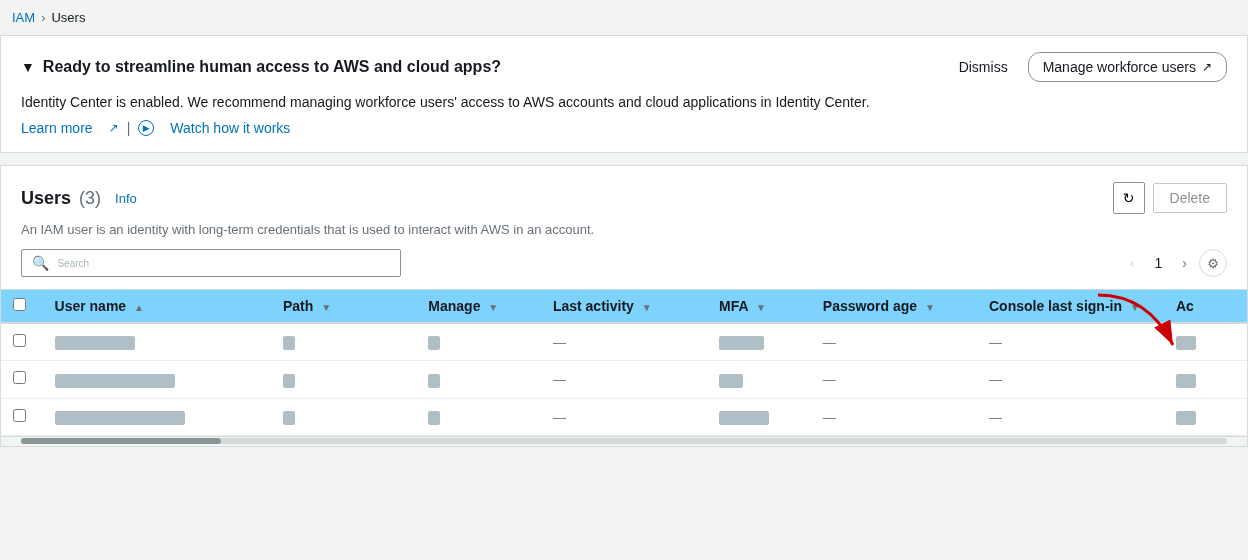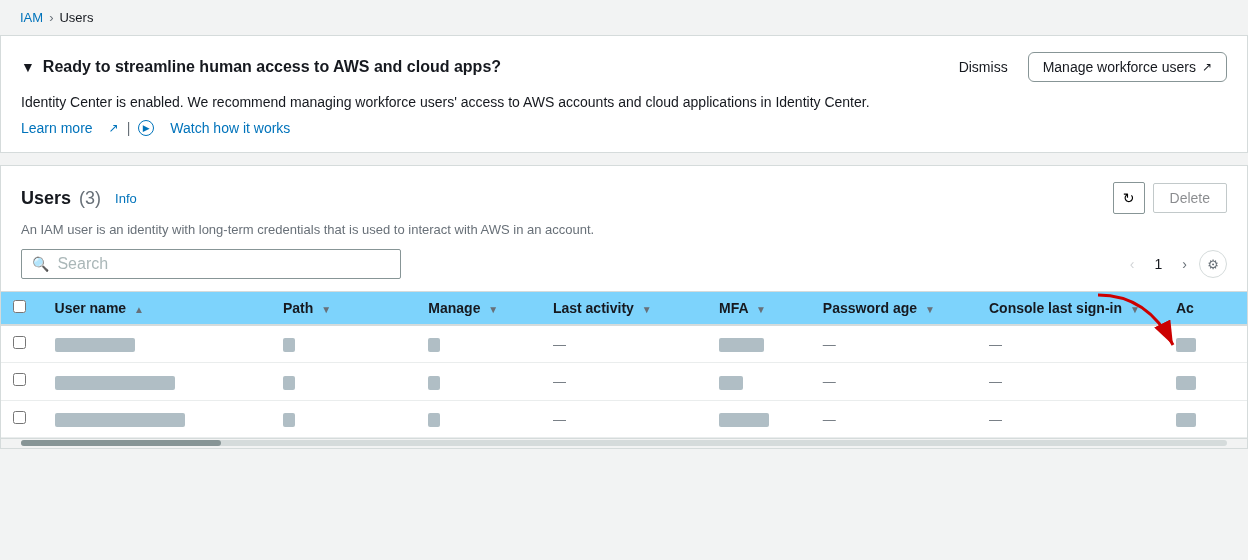--- a/index.html
+++ b/index.html
@@ -9,24 +9,25 @@
       background: #f2f3f3;
       color: #16191f;
       width: 1248px;
       min-height: 560px;
       overflow-x: hidden;
     }
 
     
     .breadcrumb-bar {
       background: #f2f3f3;
-      padding: 10px 20px;
+      padding: 10px 4px;
       display: flex;
       align-items: center;
       gap: 6px;
+      margin-left: 8px;
     }
     .breadcrumb-link {
       color: #0073bb;
       text-decoration: none;
       font-size: 13px;
     }
     .breadcrumb-sep {
       color: #687078;
       font-size: 13px;
     }
@@ -70,21 +71,21 @@
       background: none;
       border: none;
       color: #16191f;
       font-size: 14px;
       cursor: pointer;
       padding: 4px 8px;
     }
     .btn-manage {
       background: #fff;
       border: 1px solid #879596;
-      border-radius: 6px;
+      border-radius: 12px;
       color: #16191f;
       font-size: 14px;
       padding: 6px 14px;
       cursor: pointer;
       display: flex;
       align-items: center;
       gap: 6px;
     }
     .external-icon {
       font-size: 12px;
@@ -219,21 +220,21 @@
       border-radius: 2px;
       padding: 5px 10px;
       gap: 8px;
       width: 380px;
       background: #fff;
     }
     .search-icon { color: #687078; font-size: 14px; }
     .search-input {
       border: none;
       outline: none;
-      font-size: 16px;
+      font-size: 10px;
       width: 100%;
       color: #16191f;
     }
     .search-input::placeholder { color: #aab7b8; }
 
     .pagination-area {
       display: flex;
       align-items: center;
       gap: 6px;
     }

